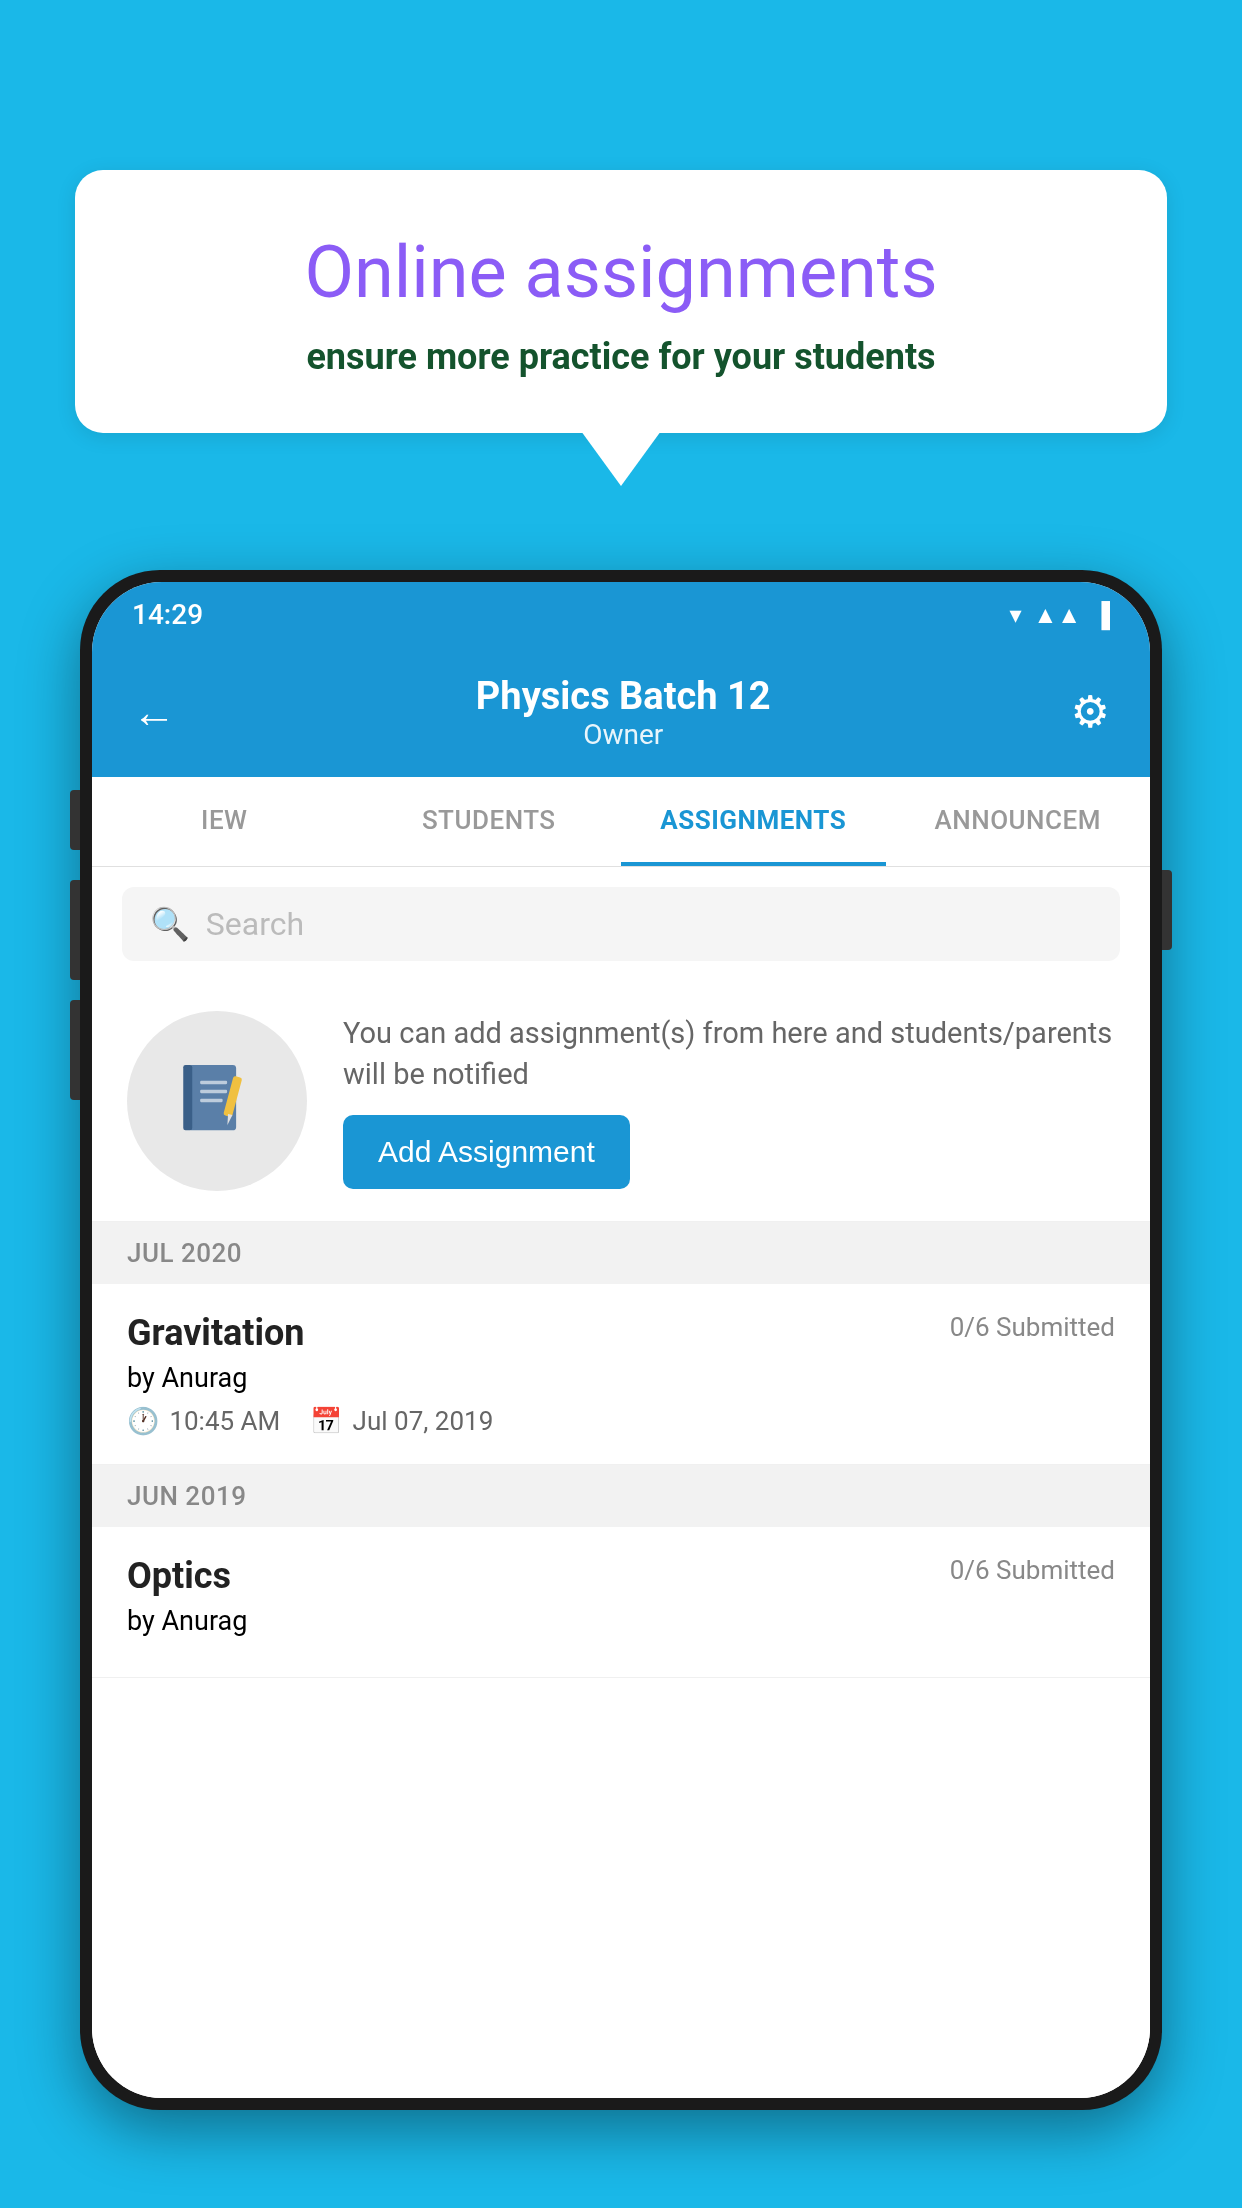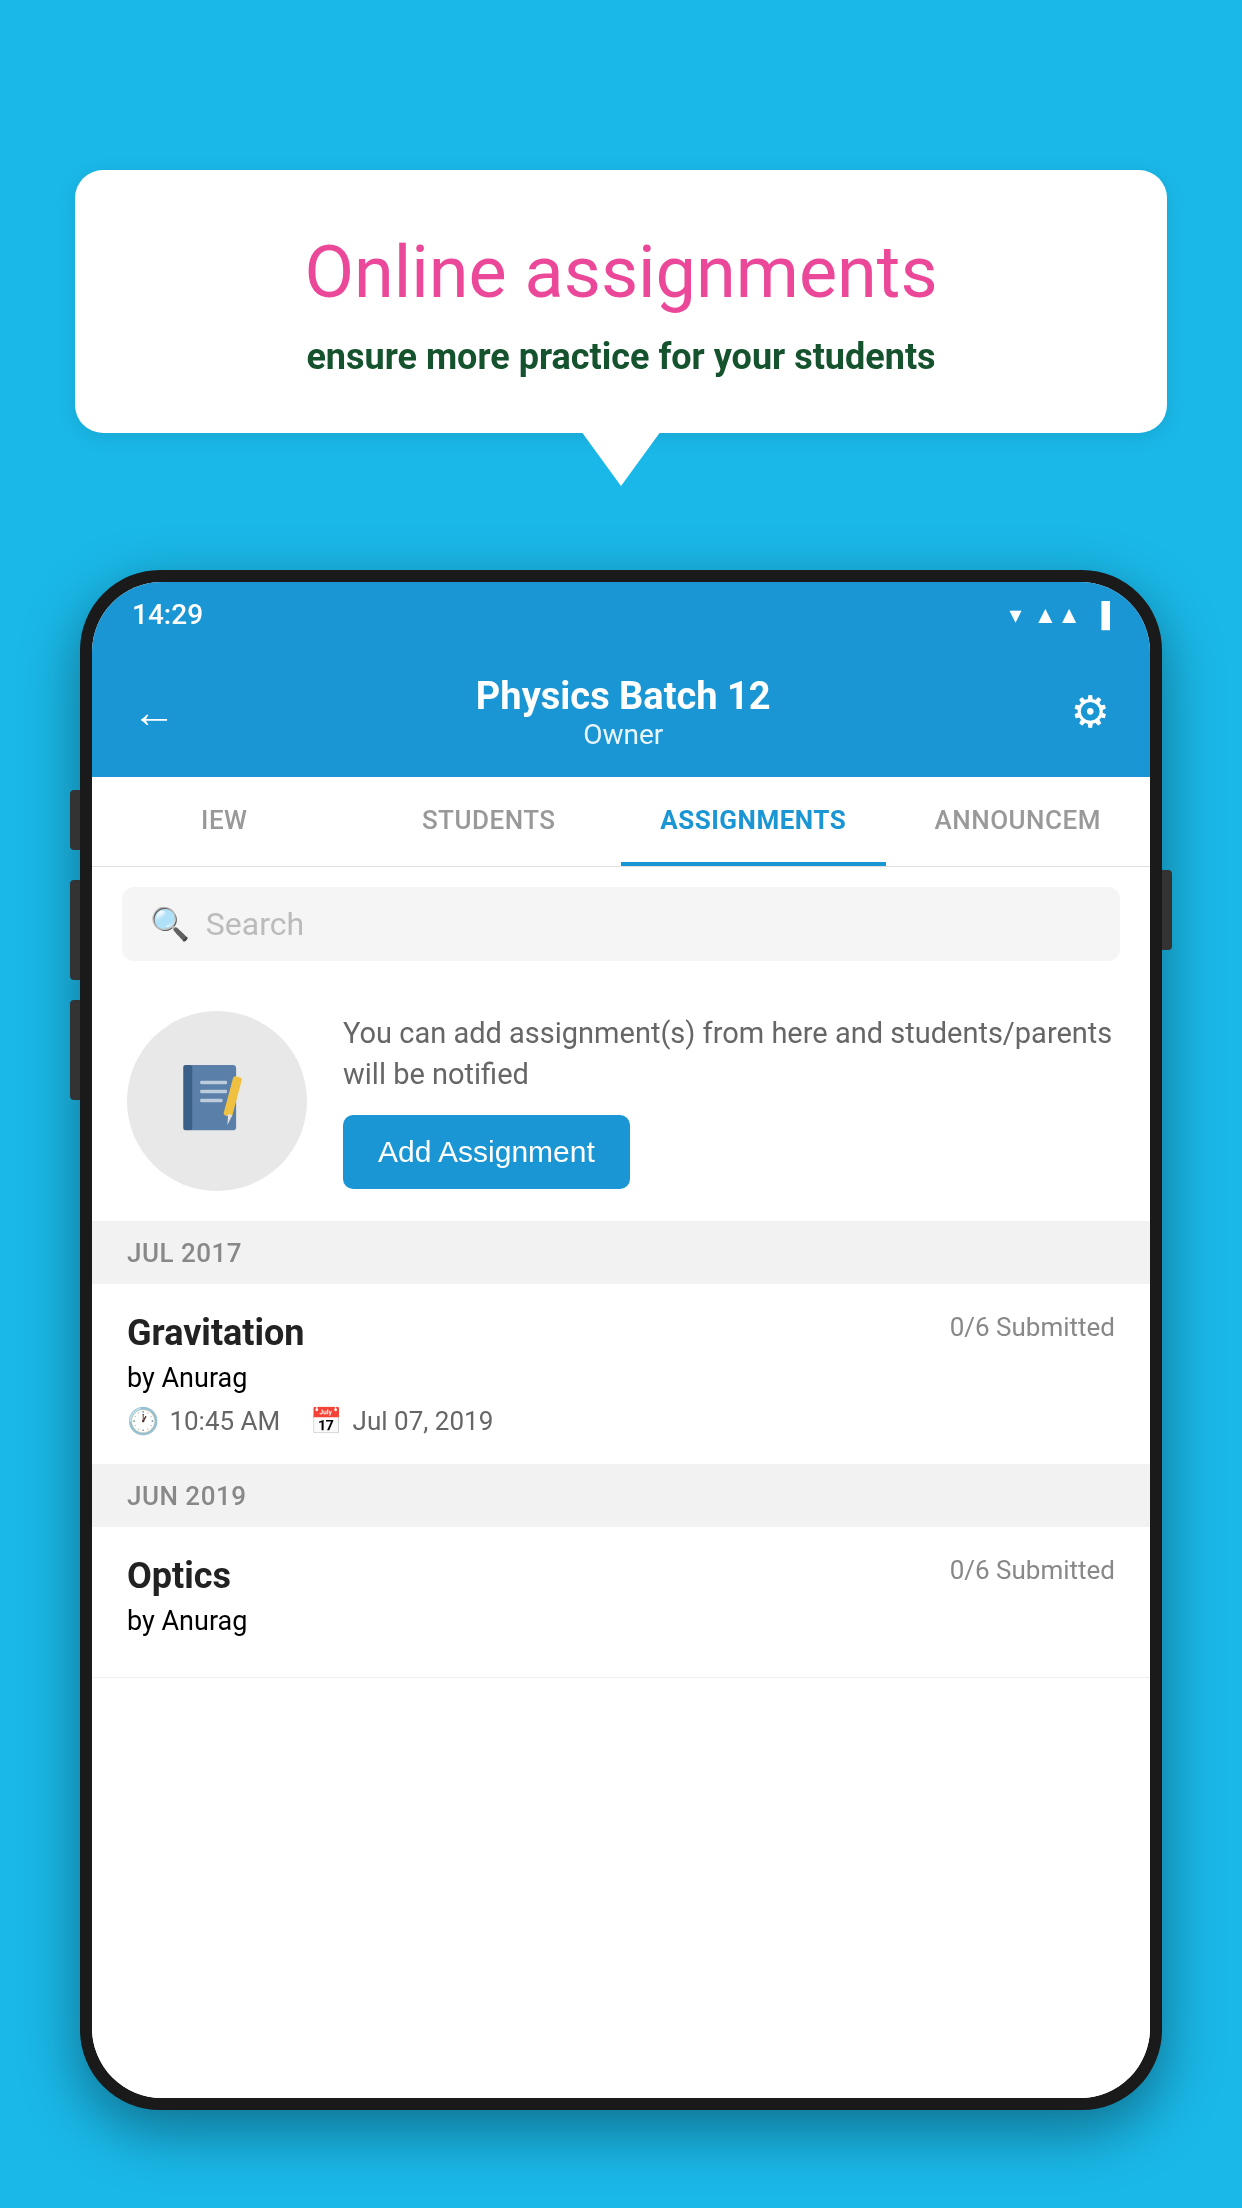--- a/index.html
+++ b/index.html
@@ -29,21 +29,21 @@
       border-radius: 28px;
       padding: 60px 70px 55px 70px;
       width: 100%;
       text-align: center;
       box-shadow: 0 4px 20px rgba(0,0,0,0.1);
     }
 
     .speech-bubble-title {
       font-size: 72px;
       font-weight: 400;
-      color: #ec4899;
+      color: #8b5cf6;
       line-height: 1.2;
       margin-bottom: 20px;
     }
 
     .speech-bubble-subtitle {
       font-size: 36px;
       color: #14532d;
       font-weight: 700;
     }
 
@@ -449,21 +449,21 @@
               <rect x="50" y="18" width="8" height="36" rx="2" fill="#f0c040" transform="rotate(15, 54, 36)"></rect>
               <polygon points="54,52 58,52 56,62" fill="#e0e0e0" transform="rotate(15, 54, 36)"></polygon>
             </svg>
           </div>
           <div class="promo-text-group">
             <div class="promo-description">You can add assignment(s) from here and students/parents will be notified</div>
             <button class="add-assignment-btn">Add Assignment</button>
           </div>
         </div>
 
-        <div class="section-divider">JUL 2017</div>
+        <div class="section-divider">JUL 2020</div>
 
         <div class="assignment-item">
           <div class="assignment-header">
             <span class="assignment-title">Gravitation</span>
             <span class="assignment-submitted">0/6 Submitted</span>
           </div>
           <div class="assignment-author">by Anurag</div>
           <div class="assignment-meta">
             <div class="meta-item">
               <span class="meta-icon">🕐</span>

